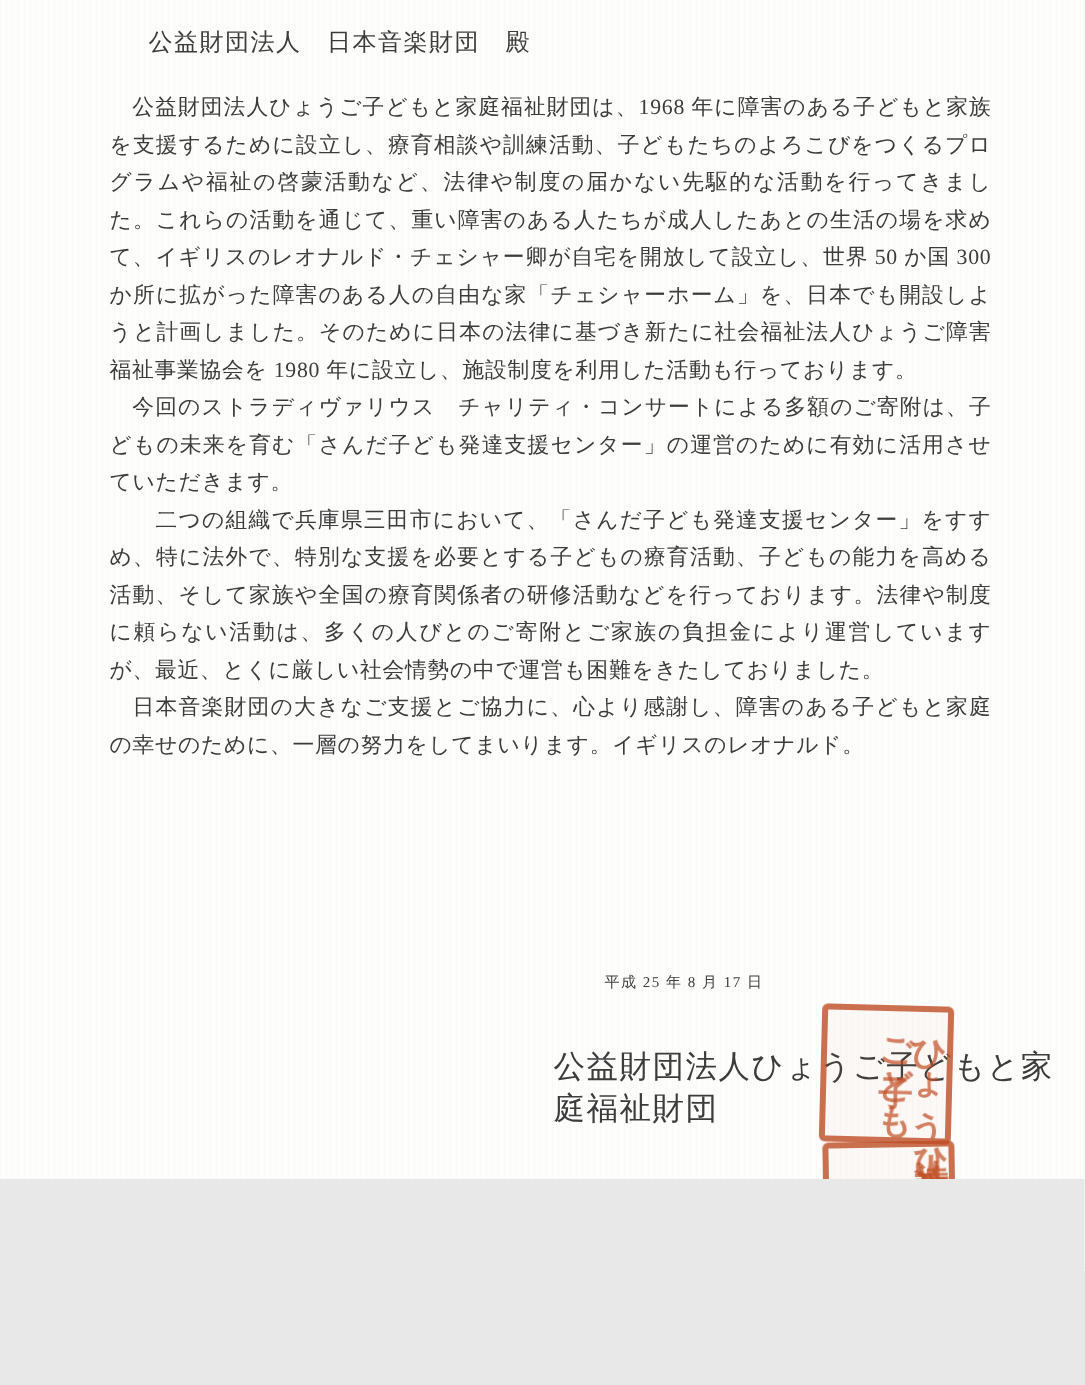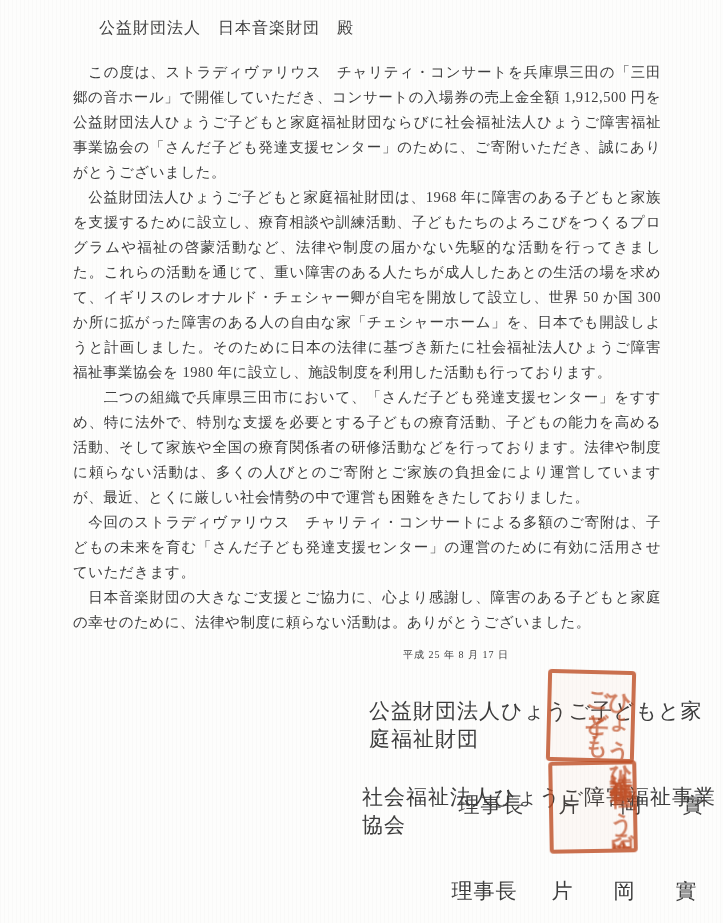--- a/index.html
+++ b/index.html
@@ -2,21 +2,21 @@
 <html lang="ja"><head>
 <meta charset="utf-8">
 <style>
   html,body{margin:0;padding:0;}
   body{
     font-family:"Liberation Serif","DejaVu Serif",serif;
     background:#e8e8e8;
   }
   .page{
     position:relative;
-    width:723px;height:923px;
+    width:723px;height:786px;
     margin:0 auto;
     background:
       repeating-linear-gradient(90deg, rgba(0,0,0,0.015) 0 1px, rgba(255,255,255,0) 1px 4px),
       #fdfdfc;
     overflow:hidden;
     color:#3c3c3c;
   }
   .addressee{
     position:absolute;
     left:99px;top:18px;
@@ -78,25 +78,24 @@
   .seal-2{left:549px;top:761px;transform:rotate(-1deg);}
 </style>
 </head>
 <body>
 
 <div class="page">
 
   <div class="addressee">公益財団法人　日本音楽財団　殿</div>
 
   <div class="body-text">
-    <p>　この度は、ストラディヴァリウス　チャリティ・コンサートを兵庫県三田の「三田郷の音ホール」で開催していただき、コンサートの入場券の売上金全額 1,912,500 円を公益財団法人ひょうご子どもと家庭福祉財団ならびに社会福祉法人ひょうご障害福祉事業協会の「さんだ子ども発達支援センター」のために、ご寄附いただき、誠にありがとうございました。</p>
     <p>　公益財団法人ひょうご子どもと家庭福祉財団は、1968 年に障害のある子どもと家族を支援するために設立し、療育相談や訓練活動、子どもたちのよろこびをつくるプログラムや福祉の啓蒙活動など、法律や制度の届かない先駆的な活動を行ってきました。これらの活動を通じて、重い障害のある人たちが成人したあとの生活の場を求めて、イギリスのレオナルド・チェシャー卿が自宅を開放して設立し、世界 50 か国 300 か所に拡がった障害のある人の自由な家「チェシャーホーム」を、日本でも開設しようと計画しました。そのために日本の法律に基づき新たに社会福祉法人ひょうご障害福祉事業協会を 1980 年に設立し、施設制度を利用した活動も行っております。</p>
+    <p>　今回のストラディヴァリウス　チャリティ・コンサートによる多額のご寄附は、子どもの未来を育む「さんだ子ども発達支援センター」の運営のために有効に活用させていただきます。</p>
     <p>　　二つの組織で兵庫県三田市において、「さんだ子ども発達支援センター」をすすめ、特に法外で、特別な支援を必要とする子どもの療育活動、子どもの能力を高める活動、そして家族や全国の療育関係者の研修活動などを行っております。法律や制度に頼らない活動は、多くの人びとのご寄附とご家族の負担金により運営していますが、最近、とくに厳しい社会情勢の中で運営も困難をきたしておりました。</p>
-    <p>　今回のストラディヴァリウス　チャリティ・コンサートによる多額のご寄附は、子どもの未来を育む「さんだ子ども発達支援センター」の運営のために有効に活用させていただきます。</p>
-    <p>　日本音楽財団の大きなご支援とご協力に、心より感謝し、障害のある子どもと家庭の幸せのために、法律や制度に頼らない活動は。ありがとうございました。</p>
+    <p>　日本音楽財団の大きなご支援とご協力に、心より感謝し、障害のある子どもと家庭の幸せのために、一層の努力をしてまいります。イギリスのレオナルド。</p>
   </div>
 
   <div class="date-line">平成 25 年 8 月 17 日</div>
 
   <div class="sig-block sig-block-1">
     <div>公益財団法人ひょうご子どもと家庭福祉財団</div>
     <div class="sig-title-line">
       <span>理事長</span><span class="sig-name">片　岡　實</span>
     </div>
   </div>

